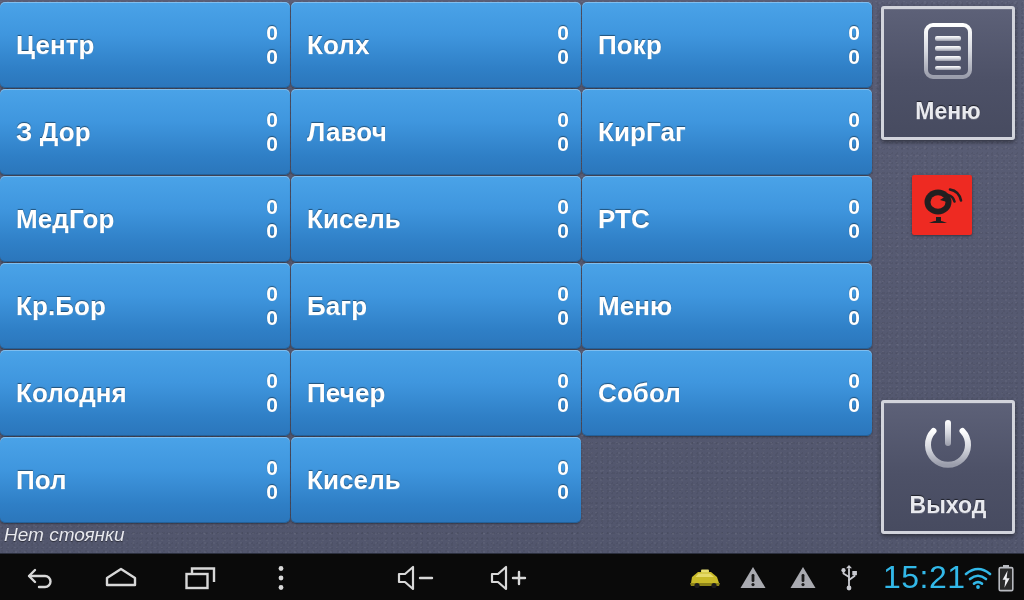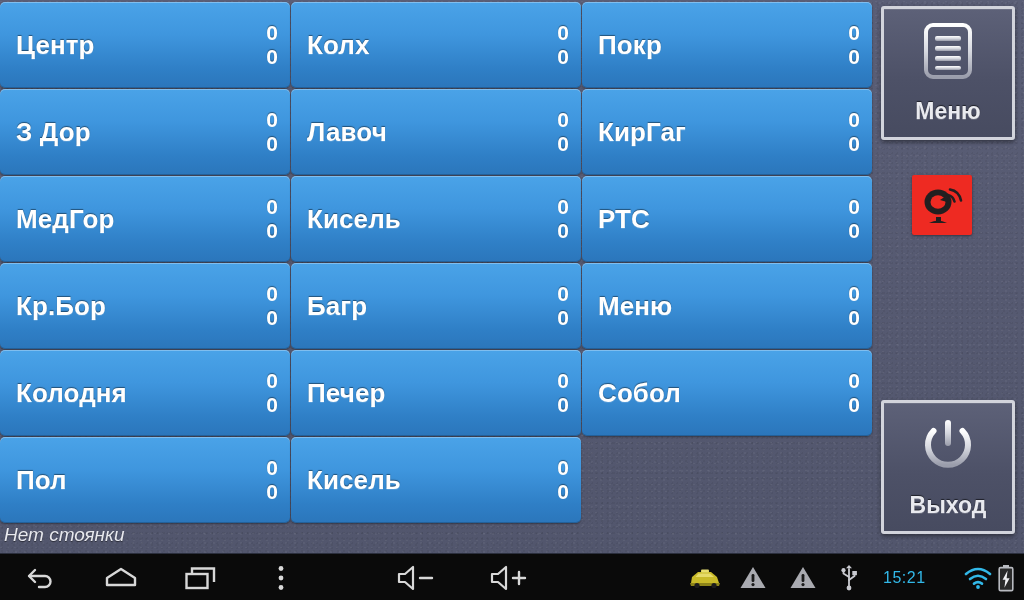--- a/index.html
+++ b/index.html
@@ -185,21 +185,21 @@
     justify-content: center;
   }
 
   #clock {
     position: absolute;
     top: 0;
     left: 883px;
     height: 47px;
     display: flex;
     align-items: center;
-    font-size: 16px;
+    font-size: 32px;
     color: #32b8e8;
     letter-spacing: .5px;
   }
 </style>
 </head>
 <body>
 
 <div id="screen">
 
   <div id="app">

